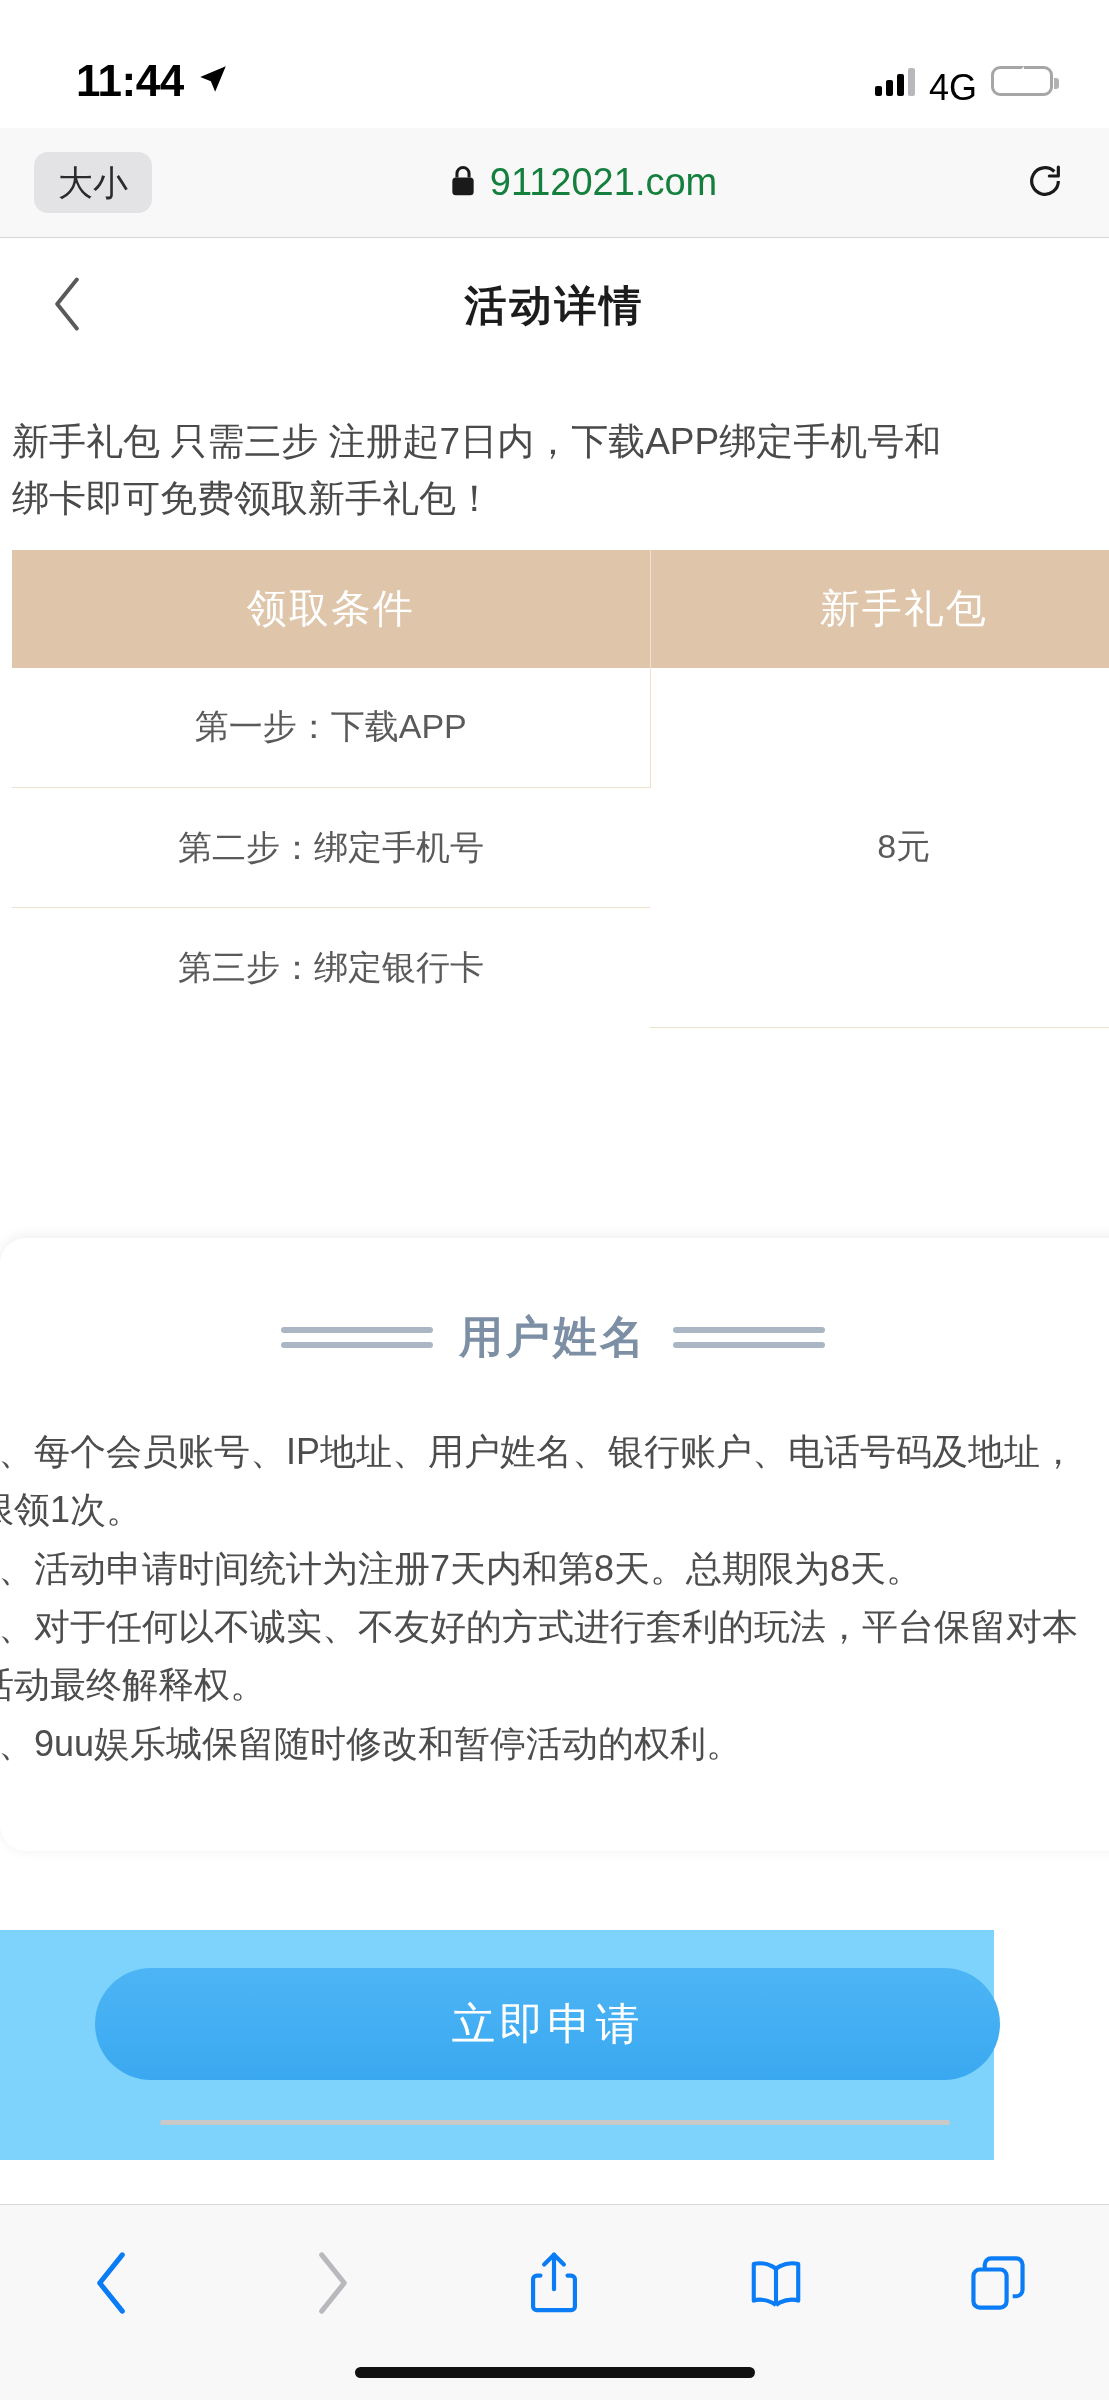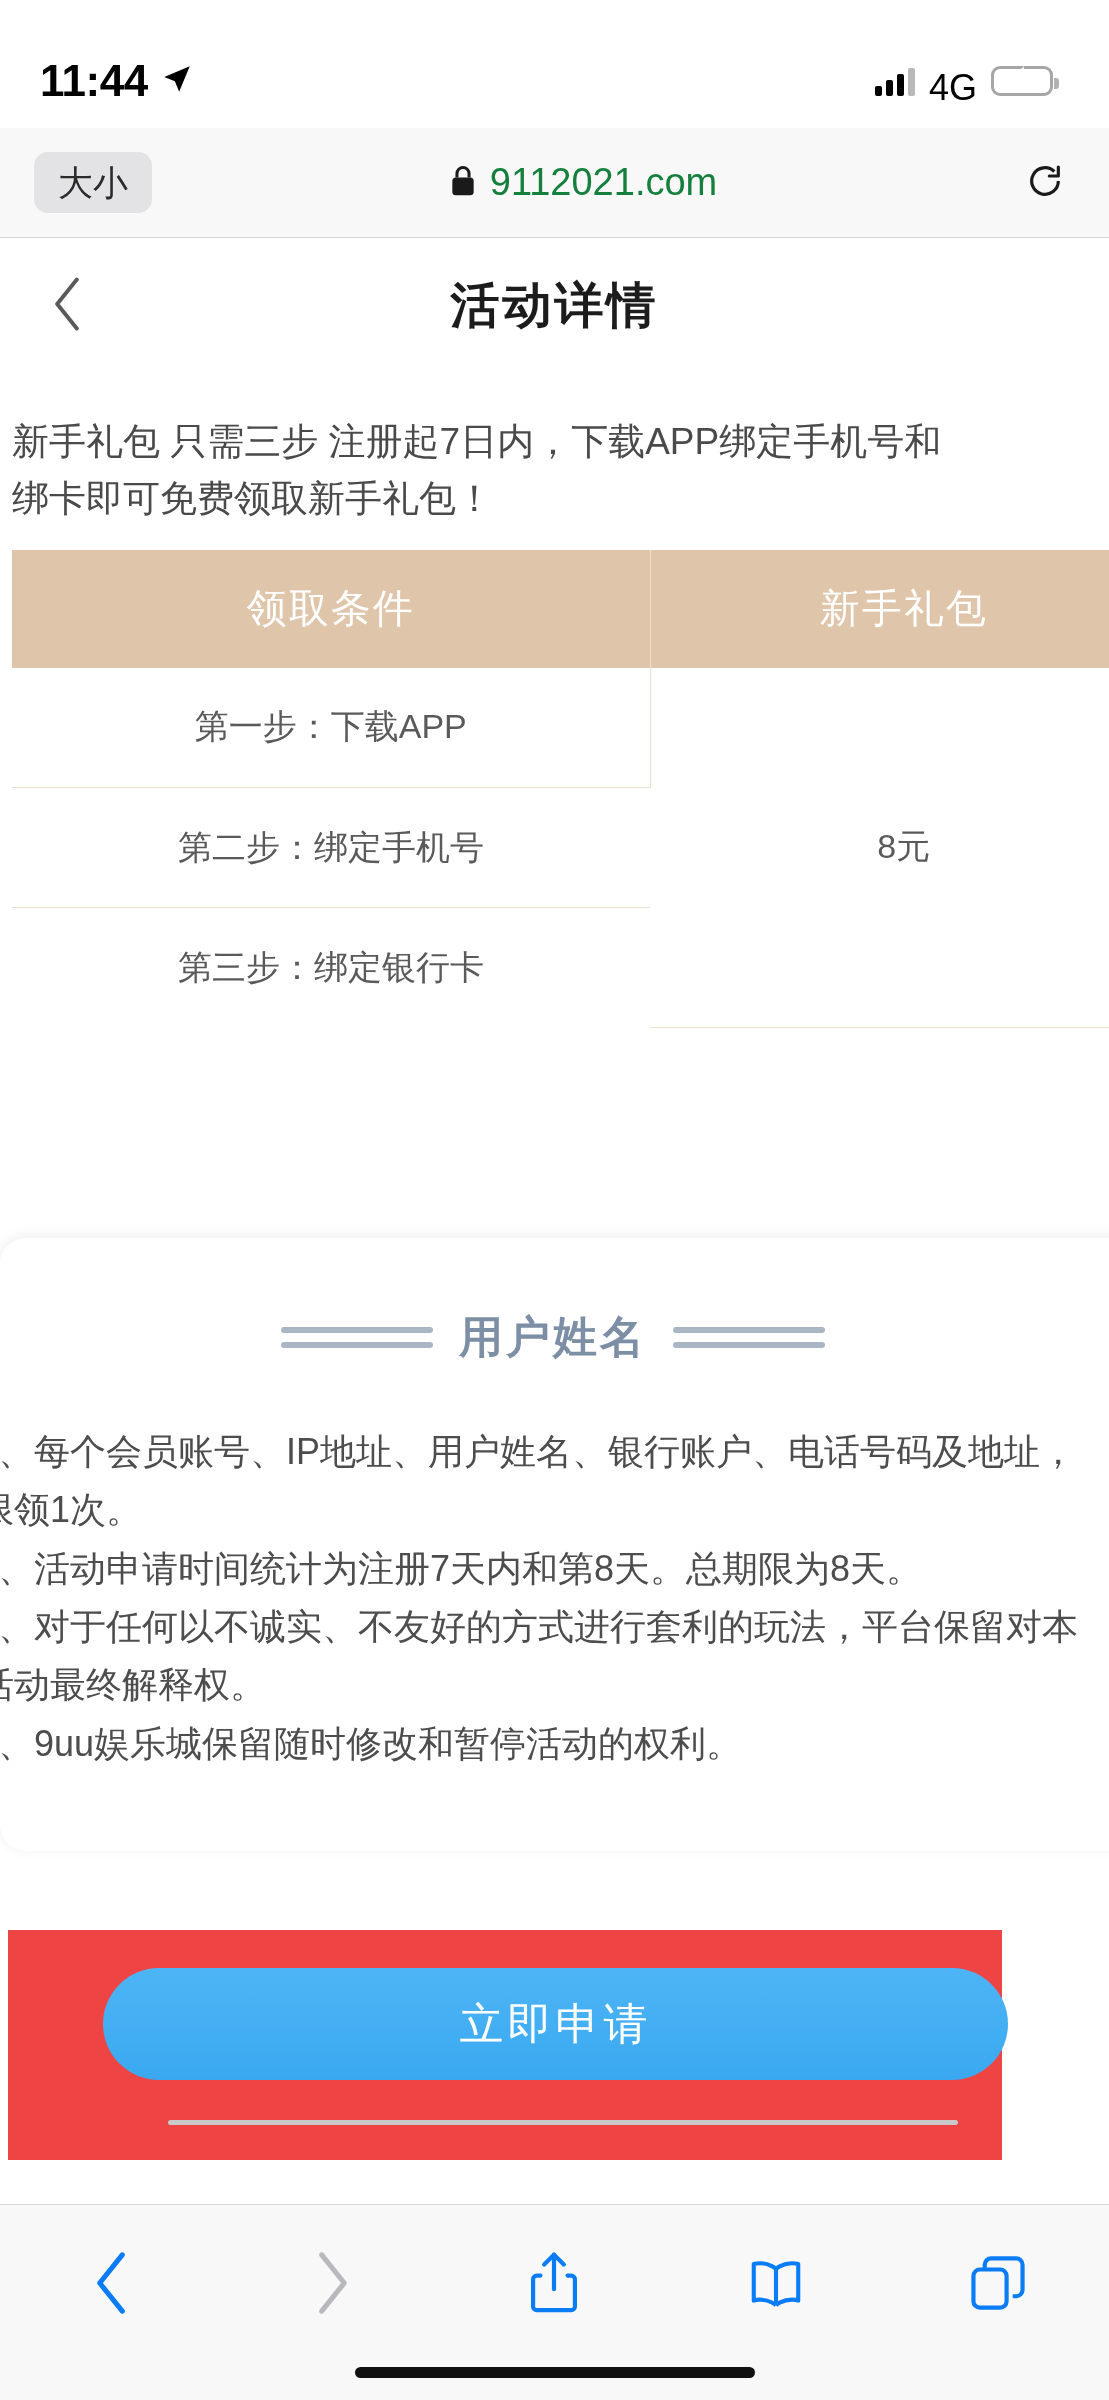--- a/index.html
+++ b/index.html
@@ -12,21 +12,21 @@
   }
   body { position: relative; }
 
   
   .statusbar {
     height: 128px;
     background: #ffffff;
     display: flex;
     align-items: center;
     justify-content: space-between;
-    padding: 34px 56px 0 40px;
+    padding: 34px 56px 0 76px;
   }
   .status-left {
     display: flex;
     align-items: center;
     gap: 12px;
   }
   .status-time {
     font-size: 44px;
     font-weight: 600;
     color: #000;
@@ -127,21 +127,21 @@
   }
   .back-chevron {
     position: absolute;
     left: 52px;
     top: 50%;
     transform: translateY(-50%);
   }
   .page-title {
     width: 100%;
     text-align: center;
-    font-size: 49px;
+    font-size: 42px;
     font-weight: 700;
     color: #1c1c1c;
     letter-spacing: 3px;
   }
 
   
   .intro {
     padding: 40px 0 22px 0;
     font-size: 37px;
     line-height: 1.55;
@@ -221,25 +221,25 @@
     font-size: 36px;
     line-height: 1.62;
     color: #4d4d4d;
     white-space: nowrap;
   }
   .rules-body p { margin-left: -22px; }
 
   
   .cta-zone {
     position: absolute;
-    left: 8px;
+    left: 0;
     top: 1930px;
     width: 994px;
     height: 230px;
-    background: #ef4444;
+    background: #7dd3fc;
   }
   .cta-btn {
     position: absolute;
     left: 95px;
     top: 38px;
     width: 905px;
     height: 112px;
     border: none;
     border-radius: 56px;
     background: linear-gradient(180deg, #4db5f5 0%, #3aa8f0 100%);

